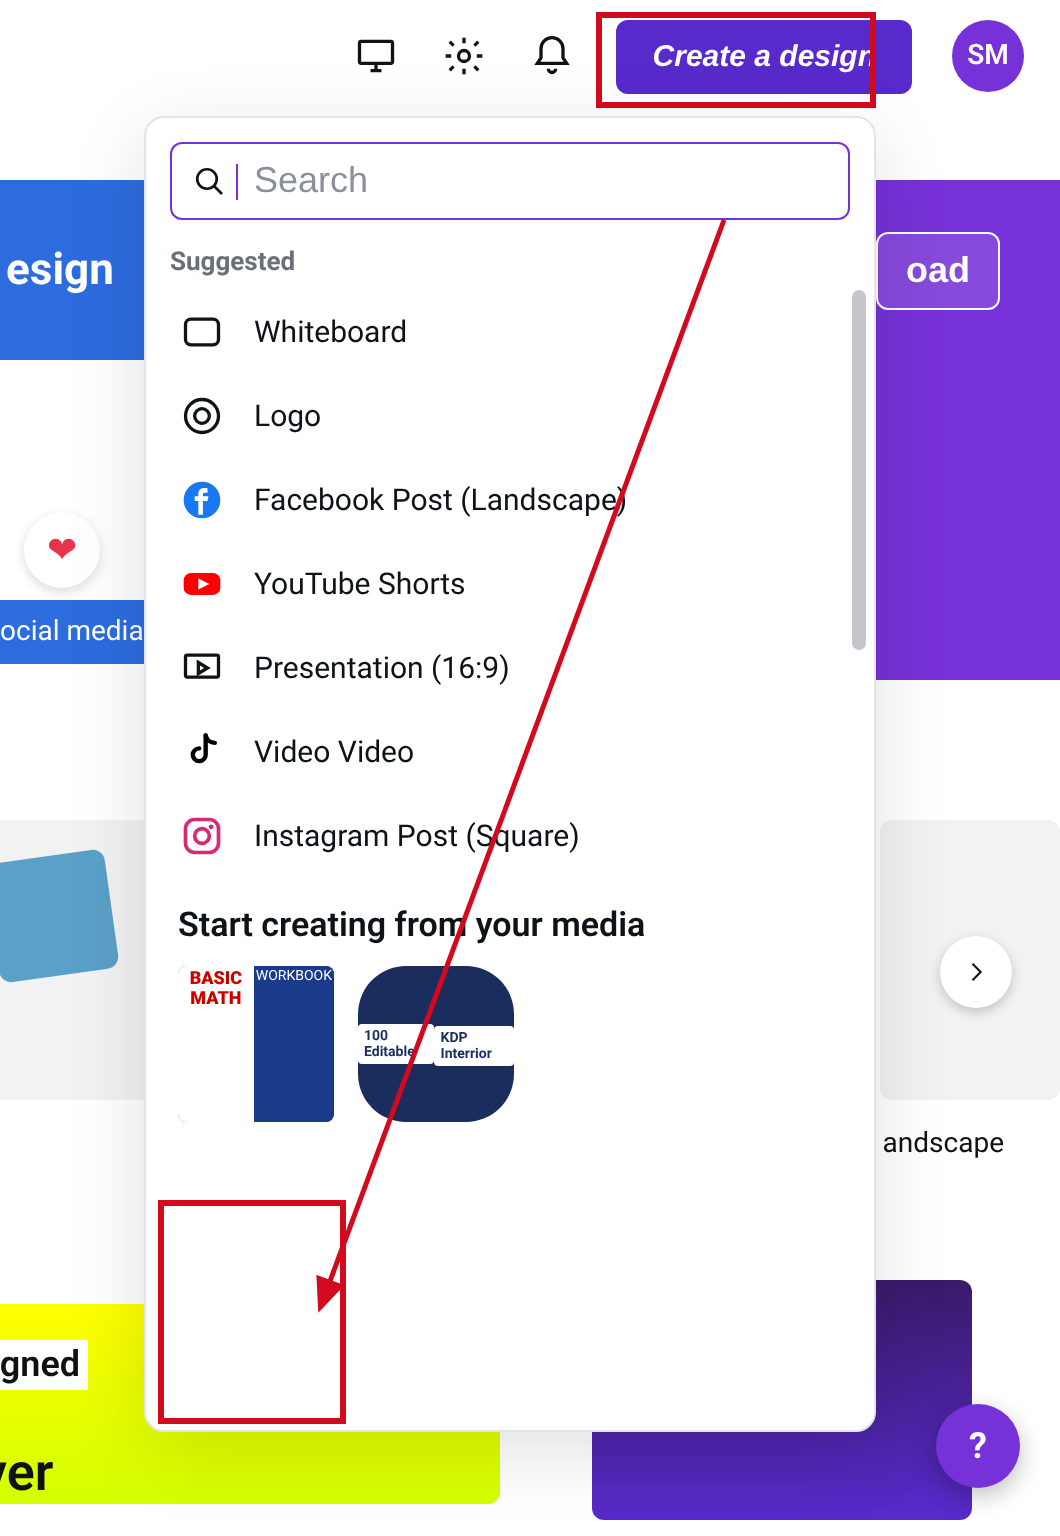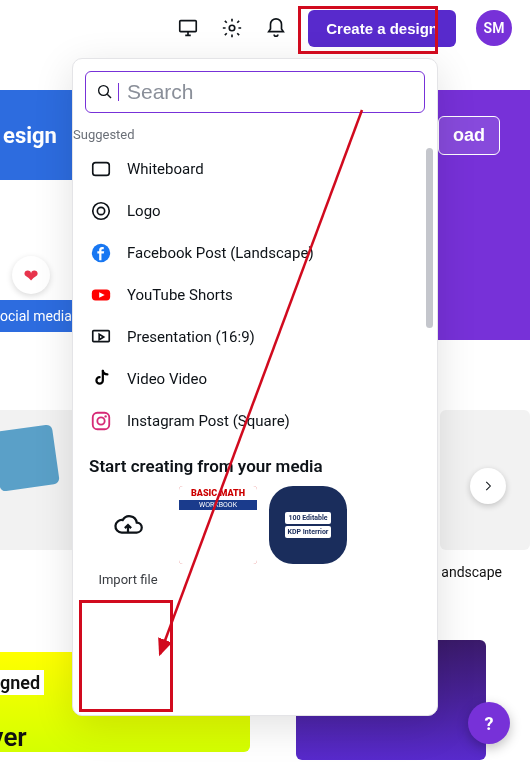--- a/index.html
+++ b/index.html
@@ -29,20 +29,21 @@
   }
   .create-btn {
     background: #582acc;
     color: #fff;
     border: none;
     padding: 10px 18px;
     border-radius: 6px;
     font-size: 15px;
     font-weight: 600;
     cursor: pointer;
+    font-style: italic;
   }
   .avatar {
     width: 36px; height: 36px;
     border-radius: 50%;
     background: #7731d8;
     color: #fff;
     font-weight: 600;
     display: flex; align-items: center; justify-content: center;
     font-size: 14px;
   }
@@ -133,28 +134,28 @@
     overflow:hidden;
   }
   .search-row {
     margin:0 12px 8px 12px;
     border:1.5px solid #7731d8;
     border-radius:6px;
     display:flex;align-items:center;
     padding:8px 10px;gap:8px;
   }
   .search-row input{
-    border:none;outline:none;flex:1;font-size:21px;color:#4d7c0f;
+    border:none;outline:none;flex:1;font-size:18px;color:#4d7c0f;
   }
   .search-row input::placeholder{color:#8a8f99;}
   .search-cursor{width:1px;height:18px;background:#7731d8;margin-left:-4px;}
 
   .section-label{
-    color:#6b7078;font-size:13px;font-weight:400;
-    padding:6px 16px 6px 0;
+    color:#6b7078;font-size:13px;font-weight:700;
+    padding:6px 16px 6px 12px;
   }
 
   .list{
     position:relative;
     max-height:430px;
     overflow:hidden;
   }
   .list::after{
     content:'';position:absolute;right:4px;top:0;width:7px;height:180px;
     background:#c4c6cc;border-radius:4px;
@@ -180,21 +181,21 @@
     cursor:pointer;font-size:13px;color:#3a3d42;
   }
   .tile-box{
     width:78px;height:78px;
     background:#f5f6f8;border:1px solid #e2e3e6;border-radius:6px;
     display:flex;align-items:center;justify-content:center;
   }
   .thumb{
     width:78px;height:78px;border-radius:4px;
     background:#2b4a9e;position:relative;overflow:hidden;font-size:6px;
-    color:#fff;display:flex;flex-direction:column;
+    color:#fff;display:flex;flex-direction:row;
   }
   .thumb.red{background:#d63b3b;}
   .thumb .thead{background:#fff;color:#c00;font-weight:900;font-size:9px;text-align:center;padding:2px;}
   .thumb .tbody{flex:1;background:#fff;}
   .thumb.blue{background:#1a2d5c;align-items:center;justify-content:center;border-radius:24px;}
   .thumb.blue .chip{background:#fff;color:#1a2d5c;font-size:7px;font-weight:700;padding:2px 3px;border-radius:2px;}
 
   
   .annot{position:absolute;z-index:100;pointer-events:none;}
   .box-red{border:3px solid #d10a1e;}
@@ -334,29 +335,20 @@
             <circle cx="17" cy="7" r="1.3" fill="#d62976"></circle>
           </svg>
         </span>
       <span>Instagram Post (Square)</span>
     </div>
   </div>
 
   <div class="media-title">Start creating from your media</div>
   <div class="media-row">
     <div class="media-tile">
-      <div class="tile-box" style="background:transparent;border:none;">
-        <svg width="30" height="30" viewBox="0 0 24 24">
-            <path class="stroke" d="M7 18a5 5 0 1 1 .8-9.93A6 6 0 0 1 19 10a4 4 0 0 1 0 8H7z"></path>
-            <path class="stroke" d="M12 12v6M9.5 14.5L12 12l2.5 2.5"></path>
-          </svg>
-      </div>
-      <span>Import file</span>
-    </div>
-    <div class="media-tile">
       <div class="thumb red">
         <div class="thead"><span>BASIC MATH</span></div>
         <div style="background:#1a3b8c;color:#fff;font-size:7px;text-align:center;padding:1px;"><span>WORKBOOK</span></div>
         <div class="tbody"></div>
       </div>
     </div>
     <div class="media-tile">
       <div class="thumb blue">
         <span class="chip">100 Editable</span>
         <span class="chip" style="margin-top:2px;">KDP Interrior</span>

